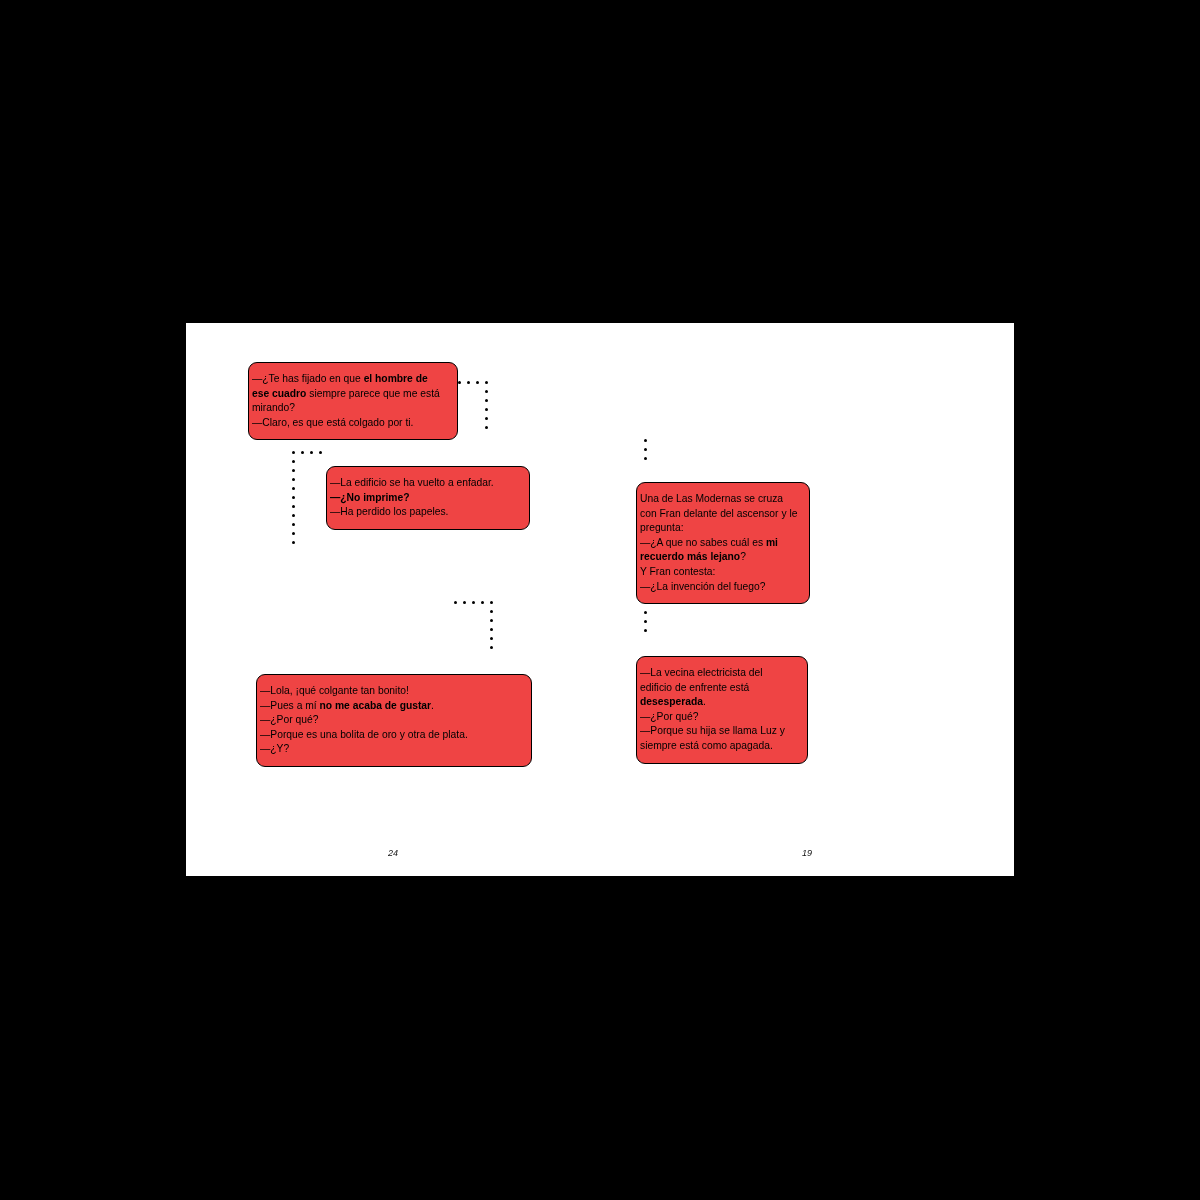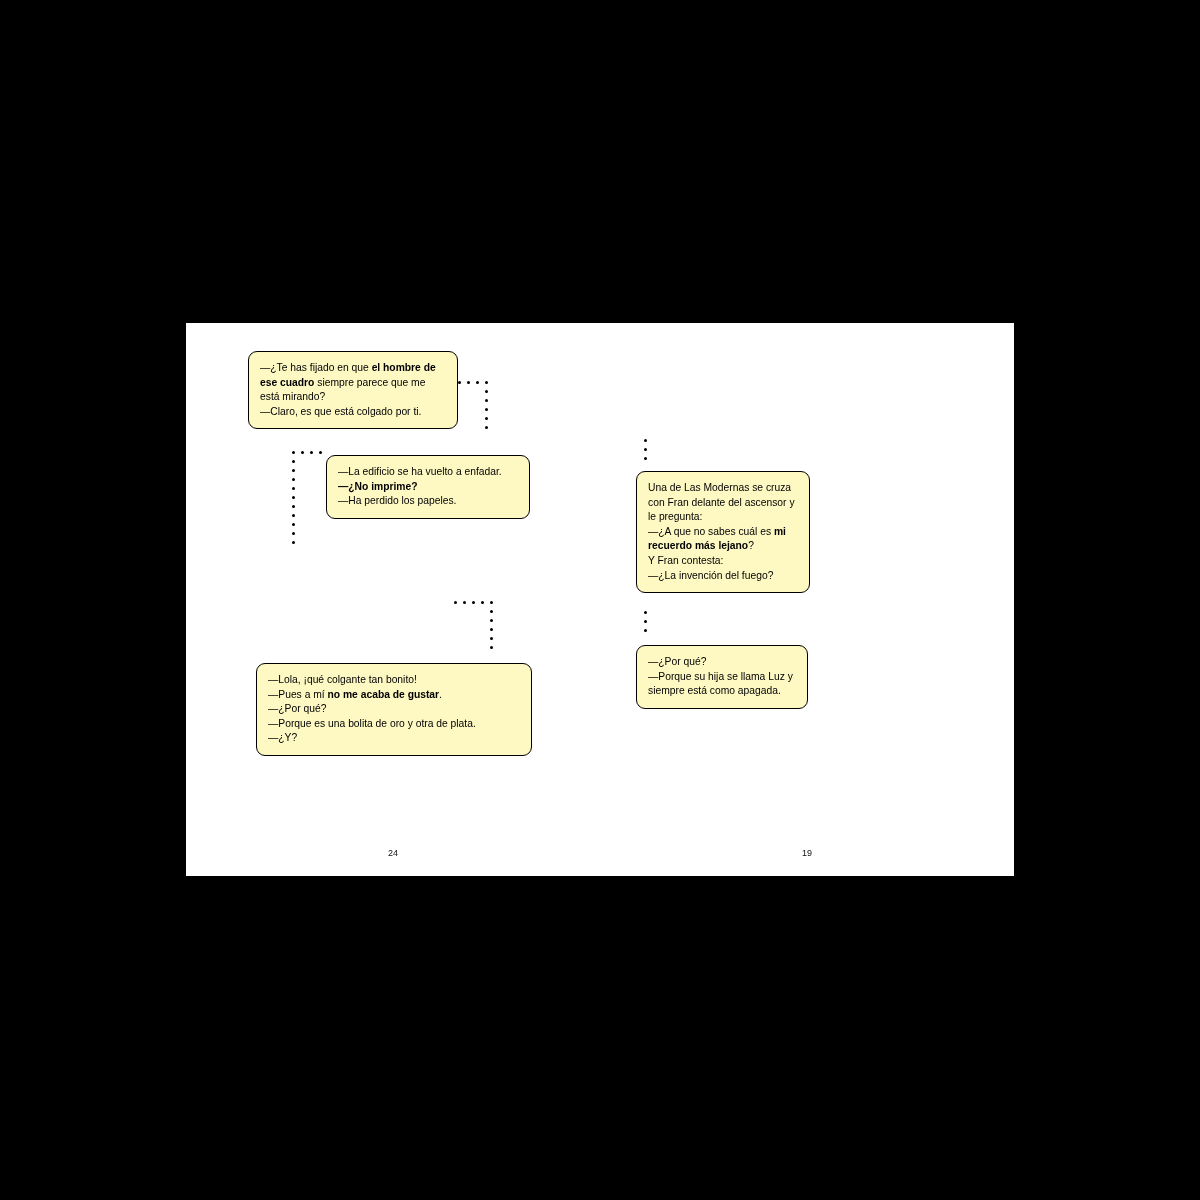--- a/index.html
+++ b/index.html
@@ -37,33 +37,35 @@
   .page-right { left: 414px; width: 414px; }
 
   .folio {
     position: absolute;
     bottom: 18px;
     width: 100%;
     text-align: center;
     font-size: 9px;
     color: #111;
     font-family: "Liberation Sans", sans-serif;
+    font-style: italic;
   }
 
   .bubble {
     position: absolute;
     box-sizing: border-box;
     border: 1.6px solid #000;
     border-radius: 9px;
-    background: #fef9c3;
-    padding: 9px 11px 9px 11px;
+    background: #ef4444;
+    padding: 9px 11px 9px 3px;
     font-size: 10.3px;
     line-height: 1.42;
     color: #000;
     font-family: "Liberation Sans", sans-serif;
+    margin-top: 11px;
   }
   .bubble p { margin: 0; }
   .bubble b { font-weight: bold; }
 
   
   .tail {
     position: absolute;
   }
   .dot {
     position: absolute;
@@ -163,20 +165,21 @@
           <p><span>—¿La invención del fuego?</span></p>
         </div>
 
       <div class="tail" style="left:44px; top:288px; width:12px; height:36px;">
         <span class="dot" style="left:0px; top:0px;"></span>
         <span class="dot" style="left:0px; top:9px;"></span>
         <span class="dot" style="left:0px; top:18px;"></span>
       </div>
 
       <div class="bubble" style="left:36px; top:322px; width:172px;">
+          <p><span>—La vecina electricista del edificio de enfrente está </span><b>desesperada</b><span>.</span></p>
           <p><span>—¿Por qué?</span></p>
           <p><span>—Porque su hija se llama Luz y siempre está como apagada.</span></p>
         </div>
 
       <div class="folio">19</div>
     </div>
 
   </div>
 </div>
 

